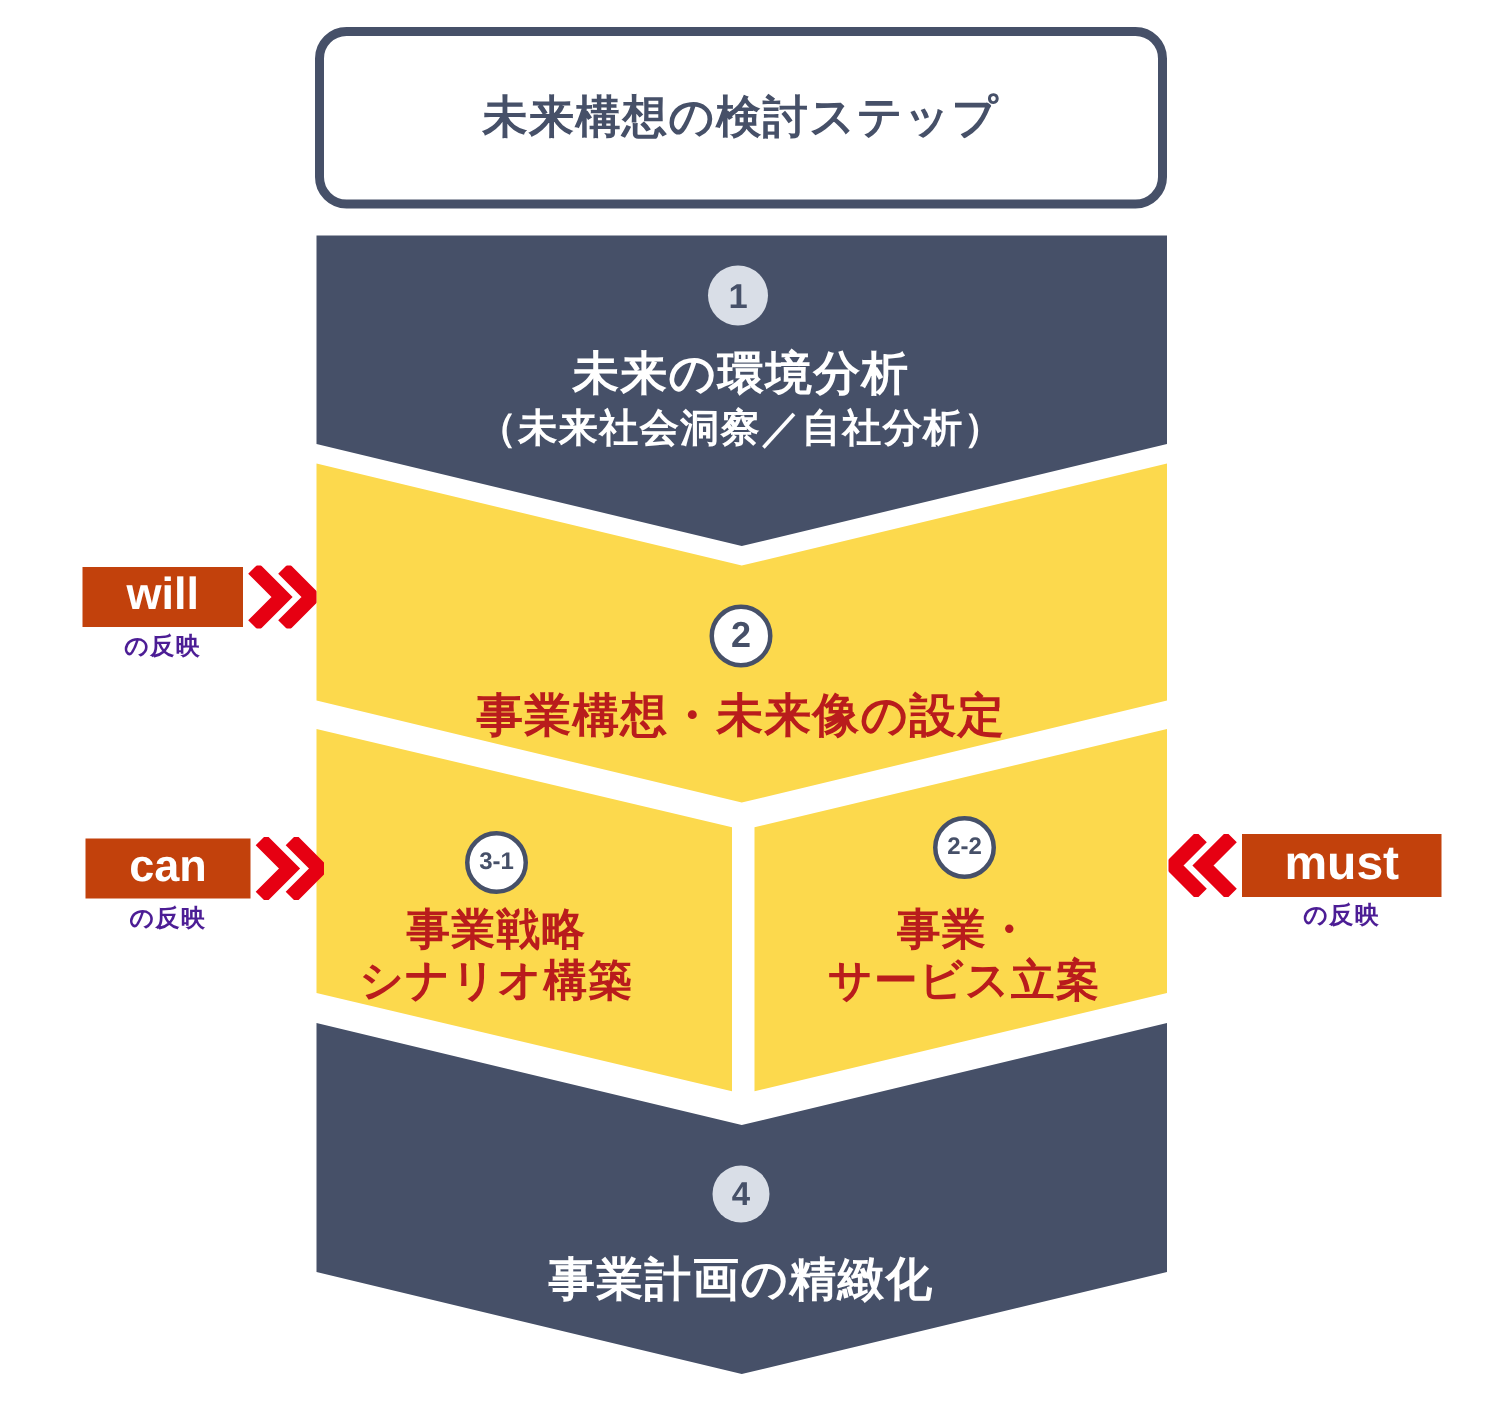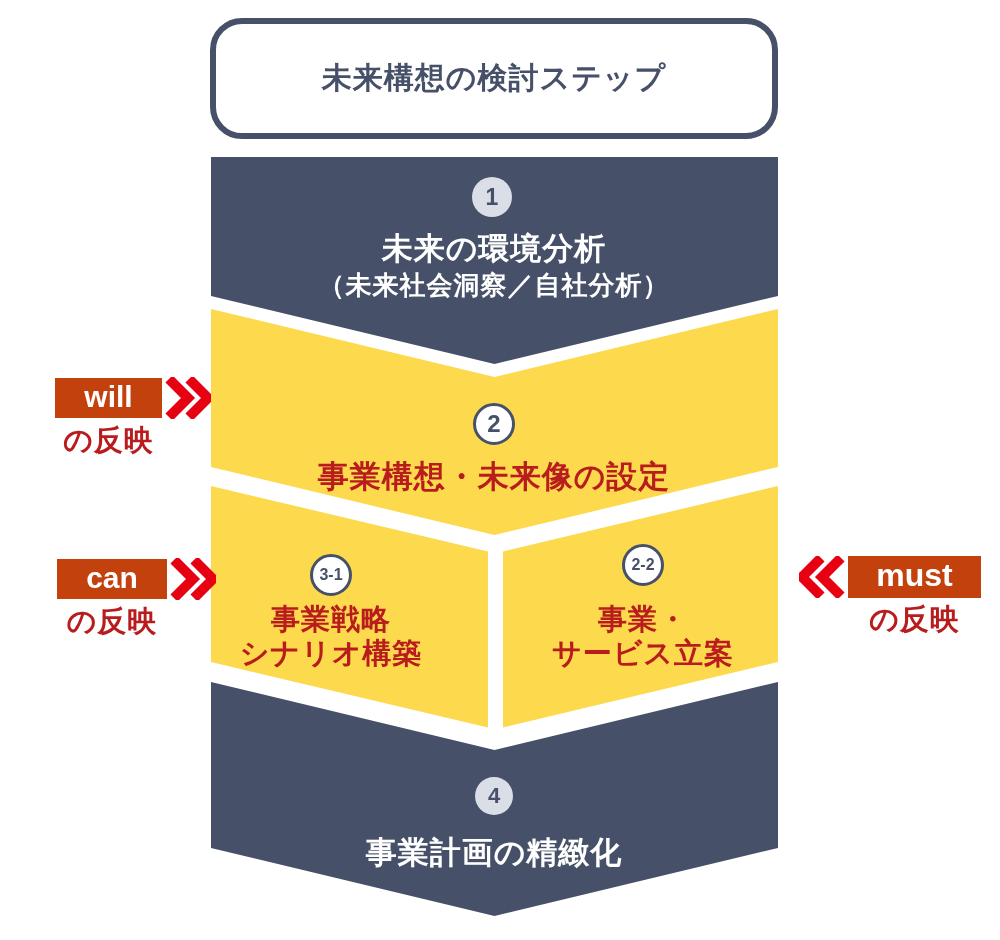--- a/index.html
+++ b/index.html
@@ -6,21 +6,21 @@
   .canvas{
     position:relative;width:1000px;height:940px;background:#ffffff;overflow:hidden;
     font-family:"Liberation Sans","DejaVu Sans",sans-serif;
   }
   .shapes{position:absolute;left:0;top:0;}
   .fill-navy{fill:#465068;}
   .fill-yellow{fill:#fcd94d;}
 
   .title-box{
     position:absolute;left:210px;top:18px;width:568px;height:121px;
-    box-sizing:border-box;border:6px solid #465068;border-radius:32px;
+    box-sizing:border-box;border:6px solid #465068;border-radius:21px;
     background:#ffffff;display:flex;align-items:center;justify-content:center;
   }
   .title-text{color:#465068;font-size:30px;font-weight:bold;letter-spacing:1px;}
 
   .badge{
     position:absolute;border-radius:50%;display:flex;align-items:center;justify-content:center;
     font-weight:bold;color:#465068;box-sizing:border-box;
   }
   .badge-light{background:#d9dee7;}
   .badge-outline{background:#ffffff;border:3px solid #465068;}
@@ -34,21 +34,21 @@
 
   .side-label{position:absolute;display:flex;flex-direction:column;}
   .side-label.align-right{align-items:flex-end;}
   .label-row{display:flex;align-items:center;gap:3px;}
   .kw-box{
     background:#c2410c;color:#ffffff;font-weight:bold;
     display:flex;align-items:center;justify-content:center;
     box-sizing:border-box;padding-bottom:3px;
   }
   .label-suffix{
-    color:#b91c1c;font-size:29px;font-weight:bold;text-align:center;margin-top:2px;
+    color:#4c1d95;font-size:16px;font-weight:bold;text-align:center;margin-top:2px;
     letter-spacing:1px;
   }
   .chev{display:block;}
   .chev path{stroke:#e60012;stroke-width:10;fill:none;}
 </style>
 </head>
 <body>
 
 <div class="canvas">
 
@@ -97,21 +97,21 @@
     <div class="label-row">
       <div class="kw-box" style="width:110px;height:40px;font-size:30px;">can</div>
       <svg class="chev" width="46" height="42" viewBox="0 0 46 42">
         <path d="M4 2 L23 21 L4 40"></path>
         <path d="M24 2 L43 21 L24 40"></path>
       </svg>
     </div>
     <div class="label-suffix" style="width:110px;">の反映</div>
   </div>
 
-  <div class="side-label align-right" style="left:779px;top:556px;padding-left:20px;">
+  <div class="side-label align-right" style="left:779px;top:556px;">
     <div class="label-row">
       <svg class="chev" width="46" height="42" viewBox="0 0 46 42">
         <path d="M42 2 L23 21 L42 40"></path>
         <path d="M22 2 L3 21 L22 40"></path>
       </svg>
       <div class="kw-box" style="width:133px;height:42px;font-size:32px;">must</div>
     </div>
     <div class="label-suffix" style="width:133px;">の反映</div>
   </div>
 

